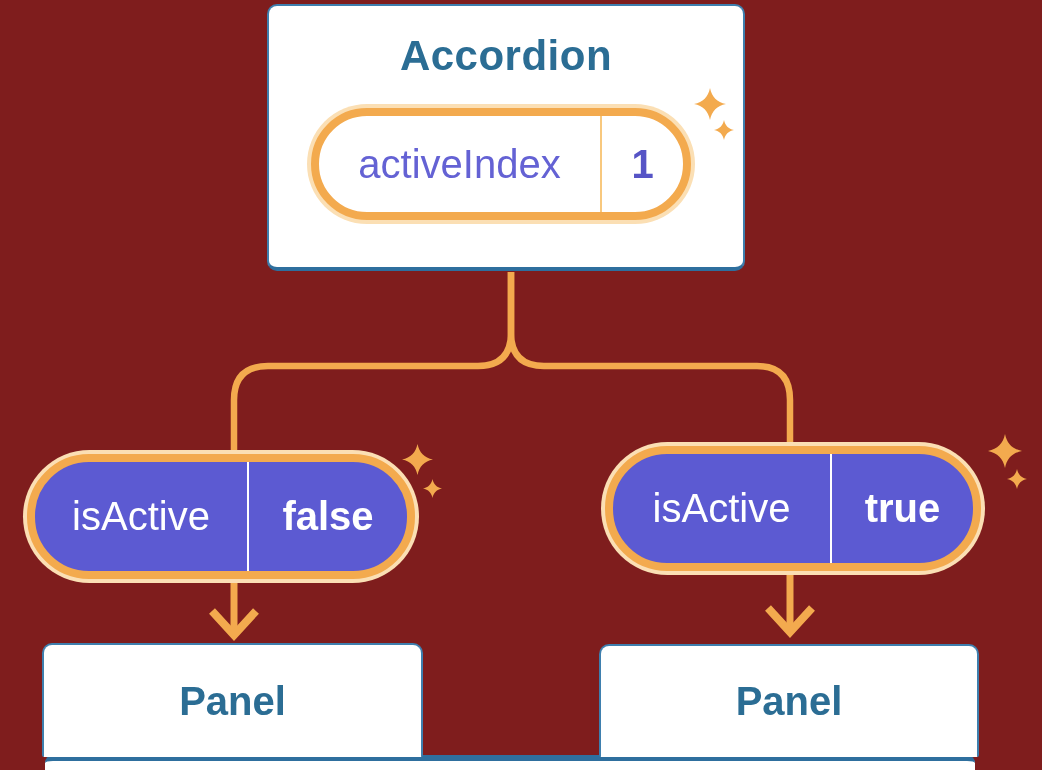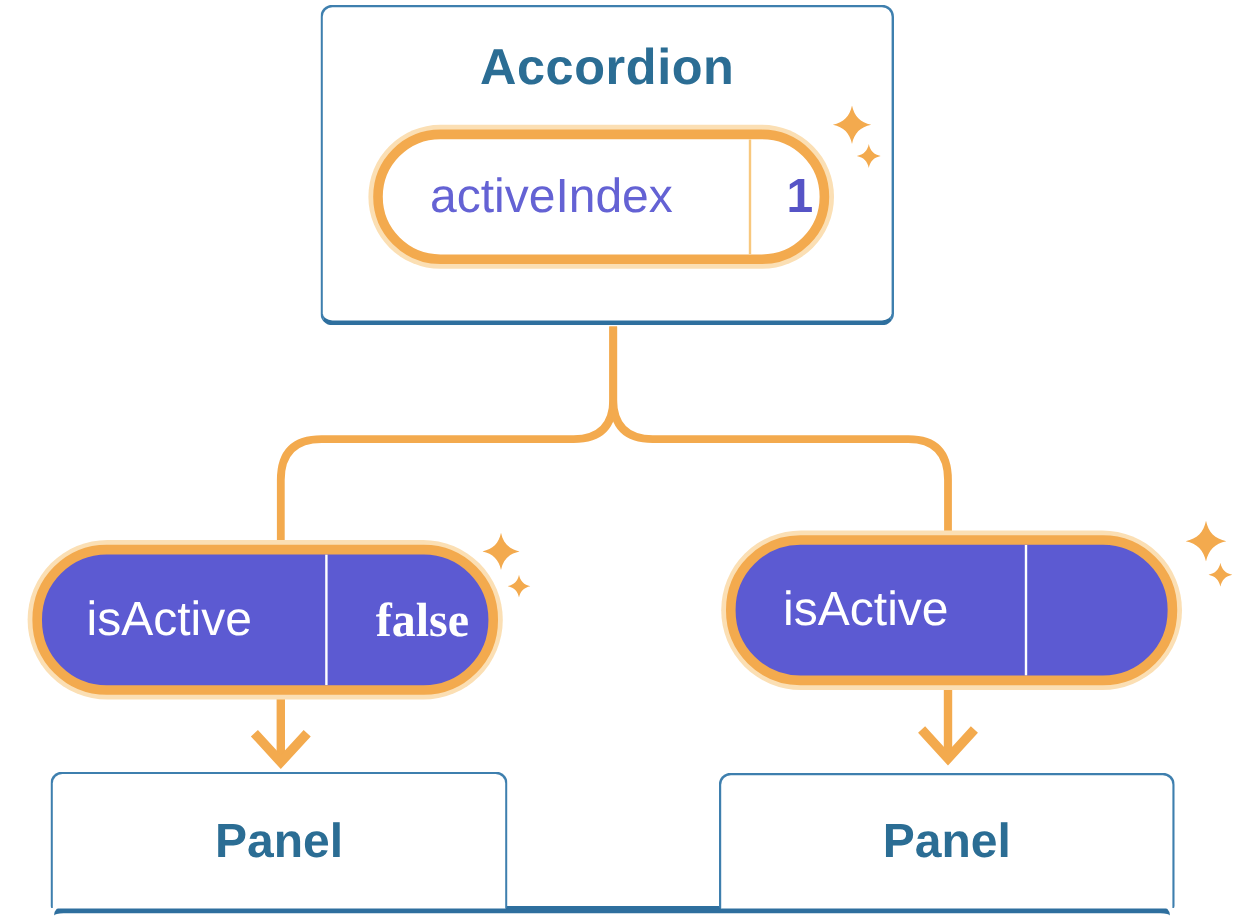--- a/index.html
+++ b/index.html
@@ -3,21 +3,21 @@
 <meta charset="utf-8">
 <style>
   html,body{margin:0;padding:0;}
   body{
     font-family:"Liberation Sans","DejaVu Sans",sans-serif;
     background:#4A6771;
   }
   #stage{
     position:relative;
     width:1042px;height:770px;
-    background:#ffffff;
+    background:#7f1d1d;
     overflow:hidden;
   }
   
   #connectors{position:absolute;left:0;top:0;z-index:1;}
 
   
   .card{
     position:absolute;
     background:#FFFFFF;
     border:2px solid #3E7FAE;
@@ -66,21 +66,21 @@
     position:absolute;inset:0;
     background:#FBDFB4;
     border-radius:70px;
   }
   .pill-ring{
     position:absolute;inset:4px;
     border:8px solid #F3AA4E;
     border-radius:62px;
     box-sizing:border-box;
     overflow:hidden;
-    display:flex;align-items:stretch;gap:24px;
+    display:flex;align-items:stretch;
   }
   .pill-ring.white{background:#FFFFFF;}
   .pill-ring.purple{background:#5C5AD2;}
   .pill-cell{
     display:flex;align-items:center;justify-content:center;
     font-size:40px;
   }
   .pill-divider{width:2px;}
   #state-pill{left:307px;top:104px;width:388px;height:120px;}
   #state-pill .prop-name{color:#6462D4;}
@@ -124,29 +124,30 @@
       <div class="pill-divider"></div>
       <div class="pill-cell prop-value" style="flex:1;">1</div>
     </div>
   </div>
 
   <div class="pill purple-pill" id="pill-left">
     <div class="pill-glow"></div>
     <div class="pill-ring purple">
       <div class="pill-cell prop-name" style="width:212px;">isActive</div>
       <div class="pill-divider"></div>
-      <div class="pill-cell prop-value" style="flex:1;font-family:Liberation Serif, serif;">false</div>
+      <div class="pill-cell prop-value" style="flex:1;">false</div>
     </div>
   </div>
 
   <div class="pill purple-pill" id="pill-right">
     <div class="pill-glow"></div>
     <div class="pill-ring purple">
       <div class="pill-cell prop-name" style="width:217px;">isActive</div>
       <div class="pill-divider"></div>
+      <div class="pill-cell prop-value" style="flex:1;">true</div>
     </div>
   </div>
 
   <div class="panel-card" id="panel-left">Panel</div>
   <div class="panel-card" id="panel-right">Panel</div>
 
   <svg class="sparkle" style="left:694px;top:88px;" width="32" height="32" viewBox="0 0 24 24">
     <path fill="#F3AA4E" d="M12 0C13.4 6.8 17.2 10.6 24 12C17.2 13.4 13.4 17.2 12 24C10.6 17.2 6.8 13.4 0 12C6.8 10.6 10.6 6.8 12 0Z"></path>
   </svg>
   <svg class="sparkle" style="left:714px;top:120px;" width="20" height="20" viewBox="0 0 24 24">

